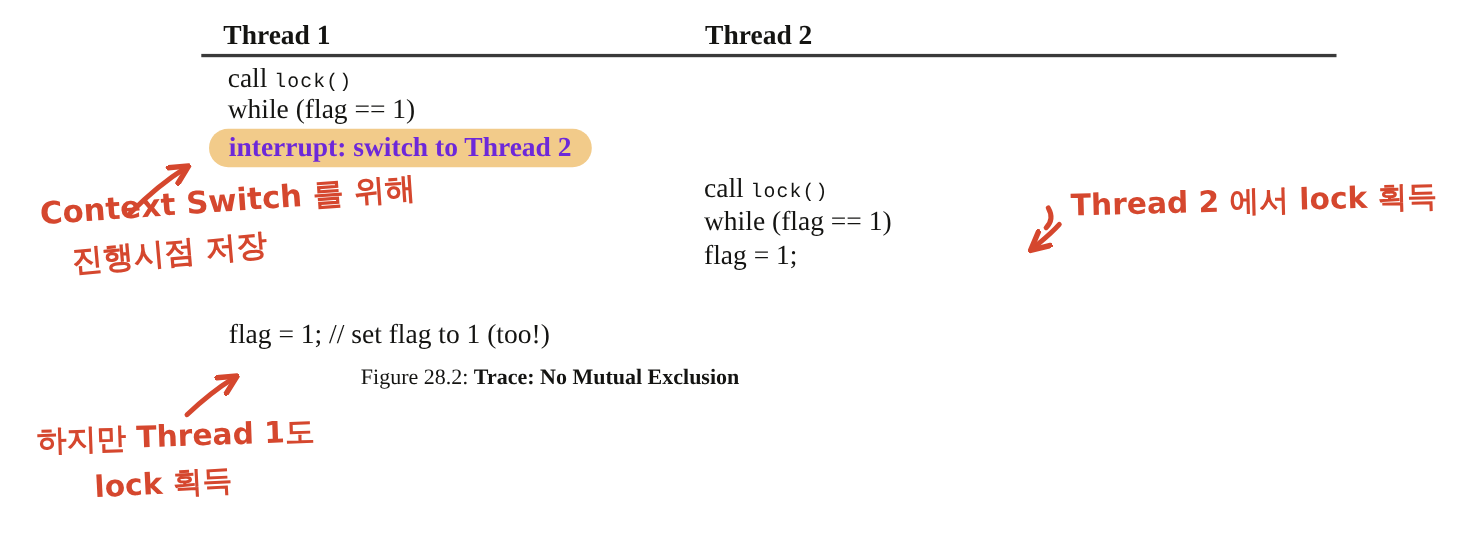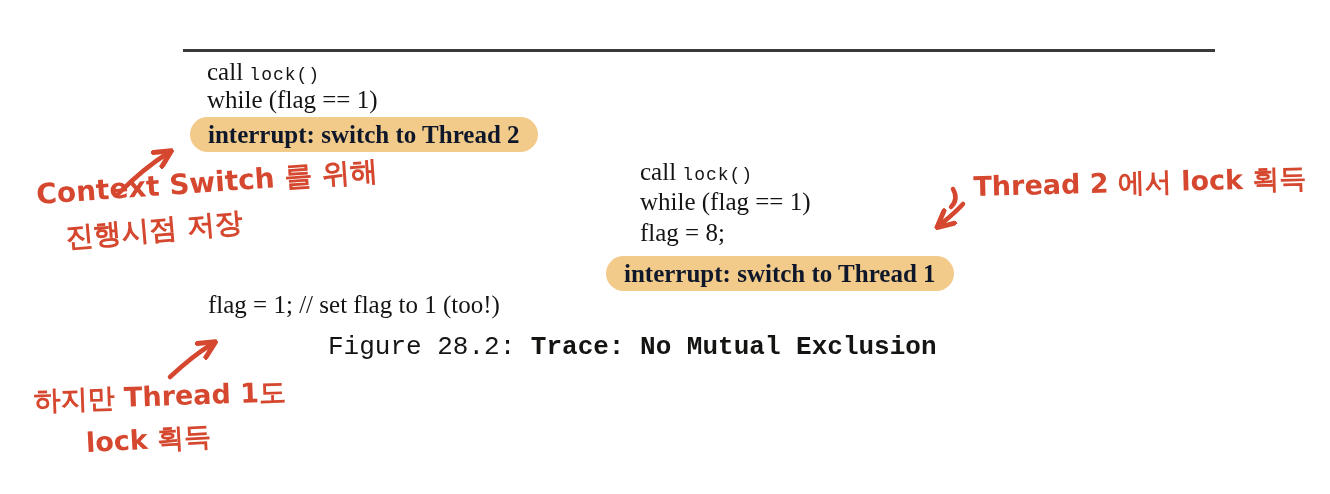--- a/index.html
+++ b/index.html
@@ -16,49 +16,50 @@
   .th{font-weight:bold;font-size:25px;}
   .rule{position:absolute;left:183px;top:49px;width:1032px;height:3px;background:#3a3a3a;}
   .row{font-size:25px;line-height:28px;}
   .code{font-family:"Liberation Mono", monospace;font-size:18px;letter-spacing:1px;}
   .pill{
     position:absolute;
     height:35px;line-height:35px;
     background:#f2cb8a;
     border-radius:18px;
     font-weight:bold;font-size:25px;
-    color:#0f172a;
+    color:#6d28d9;
     padding:0 18px;
   }
-  .caption{font-size:26px;font-family:Liberation Mono, monospace;}
+  .caption{font-size:20px;}
   .caption b{font-weight:bold;}
   
   .ink{
     color:#d5472e;
     font-family:"DejaVu Sans", sans-serif;
     font-weight:bold;
     transform-origin:left top;
   }
   svg.overlay{position:absolute;left:0;top:0;pointer-events:none;}
 </style>
 </head>
 <body>
 
 <div id="canvas">
 
+  <div class="abs th" style="left:203px;top:19px;">Thread 1</div>
+  <div class="abs th" style="left:641px;top:19px;">Thread 2</div>
   <div class="rule"></div>
 
   <div class="abs row" style="left:207px;top:58px;"><span>call </span><span class="code">lock()</span></div>
   <div class="abs row" style="left:207px;top:86px;">while (flag == 1)</div>
   <div class="pill" style="left:190px;top:117px;">interrupt: switch to Thread 2</div>
 
   <div class="abs row" style="left:640px;top:158px;"><span>call </span><span class="code">lock()</span></div>
   <div class="abs row" style="left:640px;top:188px;">while (flag == 1)</div>
-  <div class="abs row" style="left:640px;top:219px;">flag = 8;</div>
-  <div class="pill" style="left:606px;top:256px;">interrupt: switch to Thread 1</div>
+  <div class="abs row" style="left:640px;top:219px;">flag = 1;</div>
 
   <div class="abs row" style="left:208px;top:291px;">flag = 1; // set flag to 1 (too!)</div>
 
   <div class="abs caption" style="left:328px;top:332px;"><span>Figure 28.2: </span><b>Trace: No Mutual Exclusion</b></div>
 
   <div class="abs ink" style="left:35px;top:176px;font-size:28px;transform:rotate(-4deg);">Context Switch 를 위해</div>
   <div class="abs ink" style="left:64px;top:219px;font-size:28px;transform:rotate(-5deg);">진행시점 저장</div>
 
   <div class="abs ink" style="left:973px;top:169px;font-size:27px;transform:rotate(-1.5deg);">Thread 2 에서  lock 획득</div>
 

